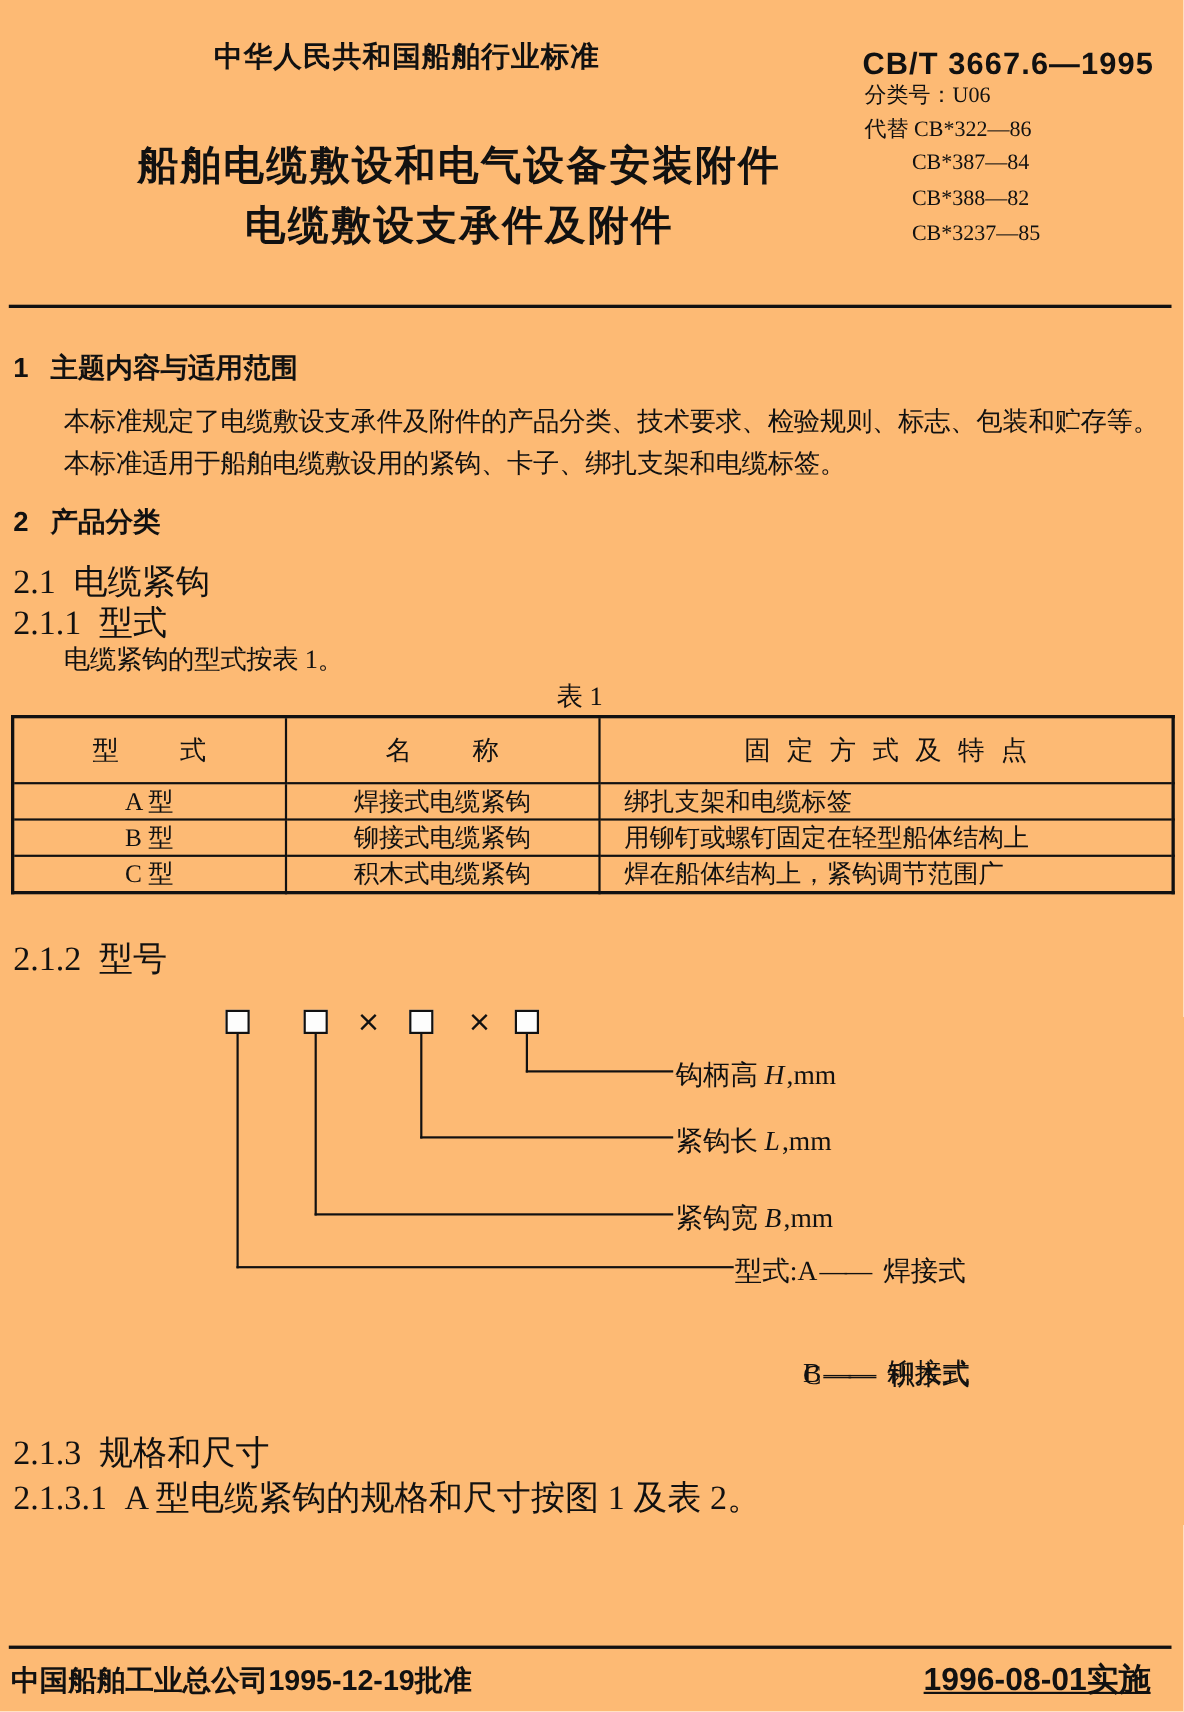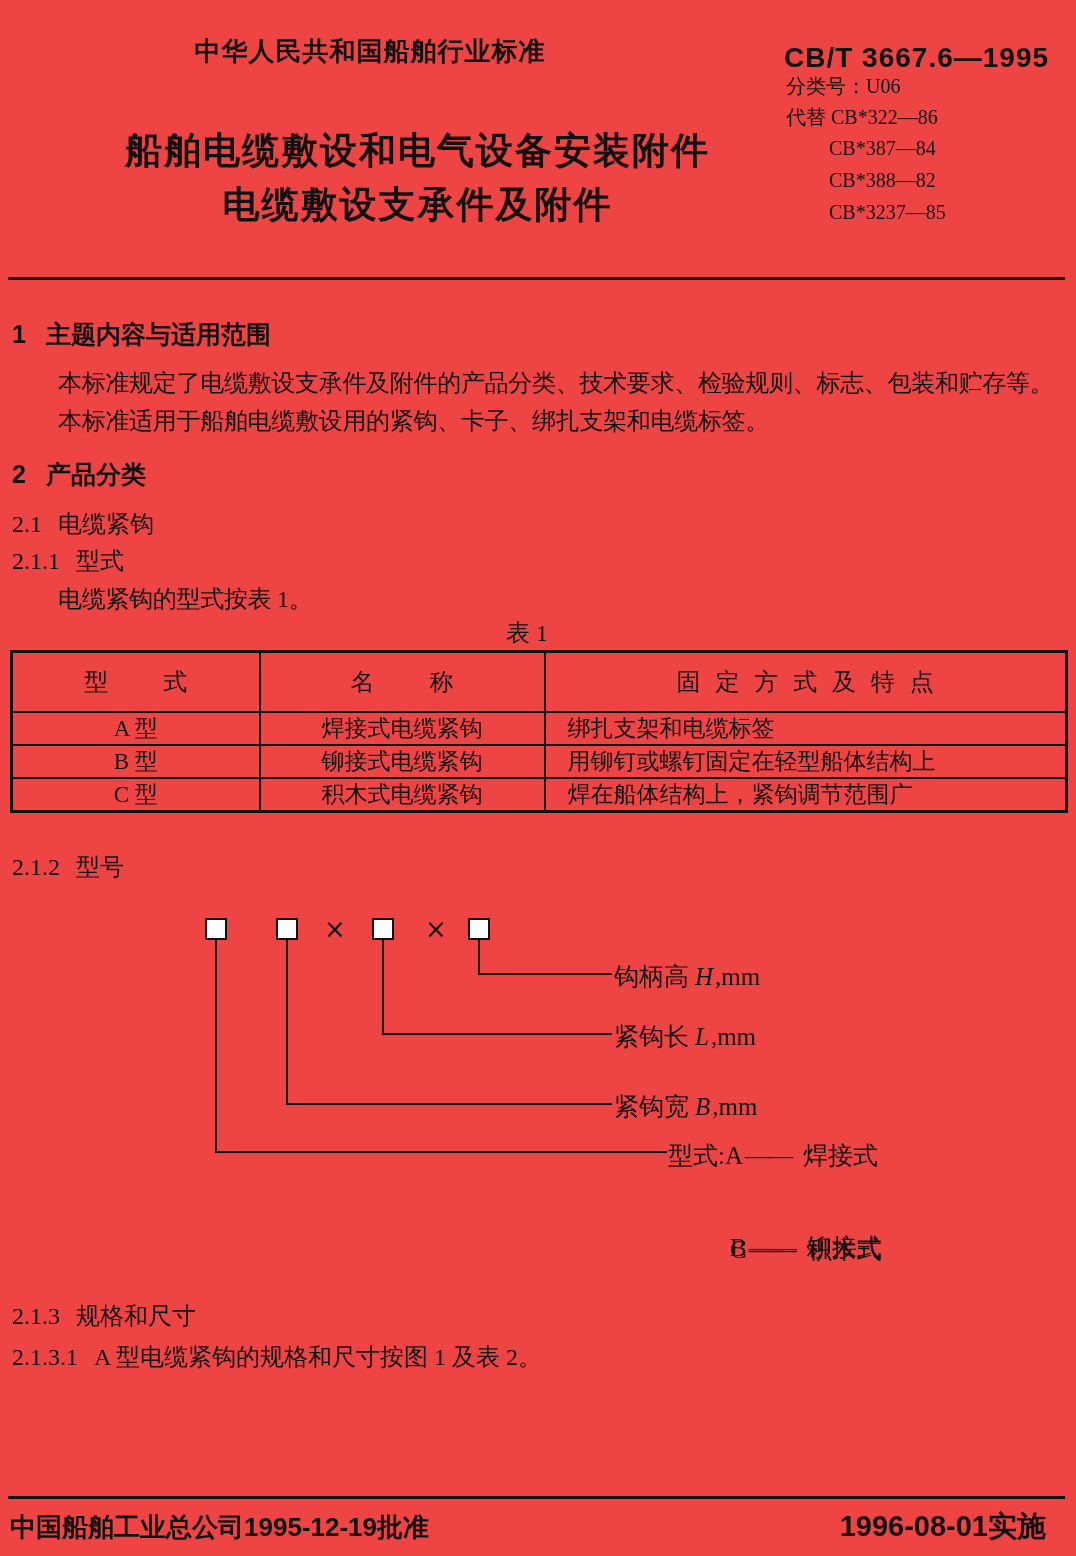--- a/index.html
+++ b/index.html
@@ -1,36 +1,36 @@
 <!DOCTYPE html>
 <html><head>
 <meta charset="utf-8">
 <style>
   * { margin:0; padding:0; box-sizing:border-box; }
   html,body { background:#ffffff; }
   .page {
     position:relative; width:1076px; height:1556px;
-    background:#ef4444; color:#111;
+    background:#fdba74; color:#111;
     font-family:"Liberation Serif","DejaVu Serif",serif;
     overflow:hidden;
   }
   .abs { position:absolute; white-space:nowrap; }
   .hei { font-family:"Liberation Sans","DejaVu Sans",sans-serif; font-weight:bold; }
   .ctr { text-align:center; }
 
   .std-class { font-size:26px; letter-spacing:1px; }
   .doc-title { font-size:37px; letter-spacing:2px; }
   .std-no    { font-size:28px; letter-spacing:1px;margin-top:12px; }
   .meta      { font-size:20px; }
 
   .rule { background:#111; }
 
   .sec-head  { font-size:25px; }
   .sec-head .htxt { margin-left:20px; }
-  .sub-head  { font-size:24px; }
+  .sub-head  { font-size:31px; }
   .sub-head .htxt { margin-left:16px; }
   .body-txt  { font-size:24px; letter-spacing:-0.3px; }
 
   .tbl-caption { font-size:24px;font-family:Liberation Serif, serif; }
 
   table.t1 {
     position:absolute; left:10px; top:650px; width:1055px;
     border-collapse:collapse; table-layout:fixed;
     font-size:23px;
   }
@@ -52,21 +52,21 @@
   .mult { position:absolute; font-size:26px; font-family:"DejaVu Sans",sans-serif; color:#111; }
   .vline { position:absolute; width:2px; background:#111; }
   .hline { position:absolute; height:2px; background:#111; }
   .dim-label  { font-size:25px; }
   .dim-label .var { font-family:"Liberation Serif",serif; font-style:italic; margin:0 2px 0 6px; }
   .type-label { font-size:25px; }
   .type-label .dash { letter-spacing:-2px; margin-left:2px; }
   .type-label .val  { margin-left:12px; }
 
   .foot-left  { font-size:26px; }
-  .foot-right { font-size:29px; }
+  .foot-right { font-size:29px;text-decoration:underline; }
 </style>
 </head>
 <body>
 
 <div class="page">
 
   <div class="abs ctr hei std-class" style="left:150px; top:34px; width:440px;">中华人民共和国船舶行业标准</div>
   <div class="abs ctr hei doc-title" style="left:120px; top:126px; width:595px;">船舶电缆敷设和电气设备安装附件</div>
   <div class="abs ctr hei doc-title" style="left:120px; top:180px; width:595px;">电缆敷设支承件及附件</div>
 

